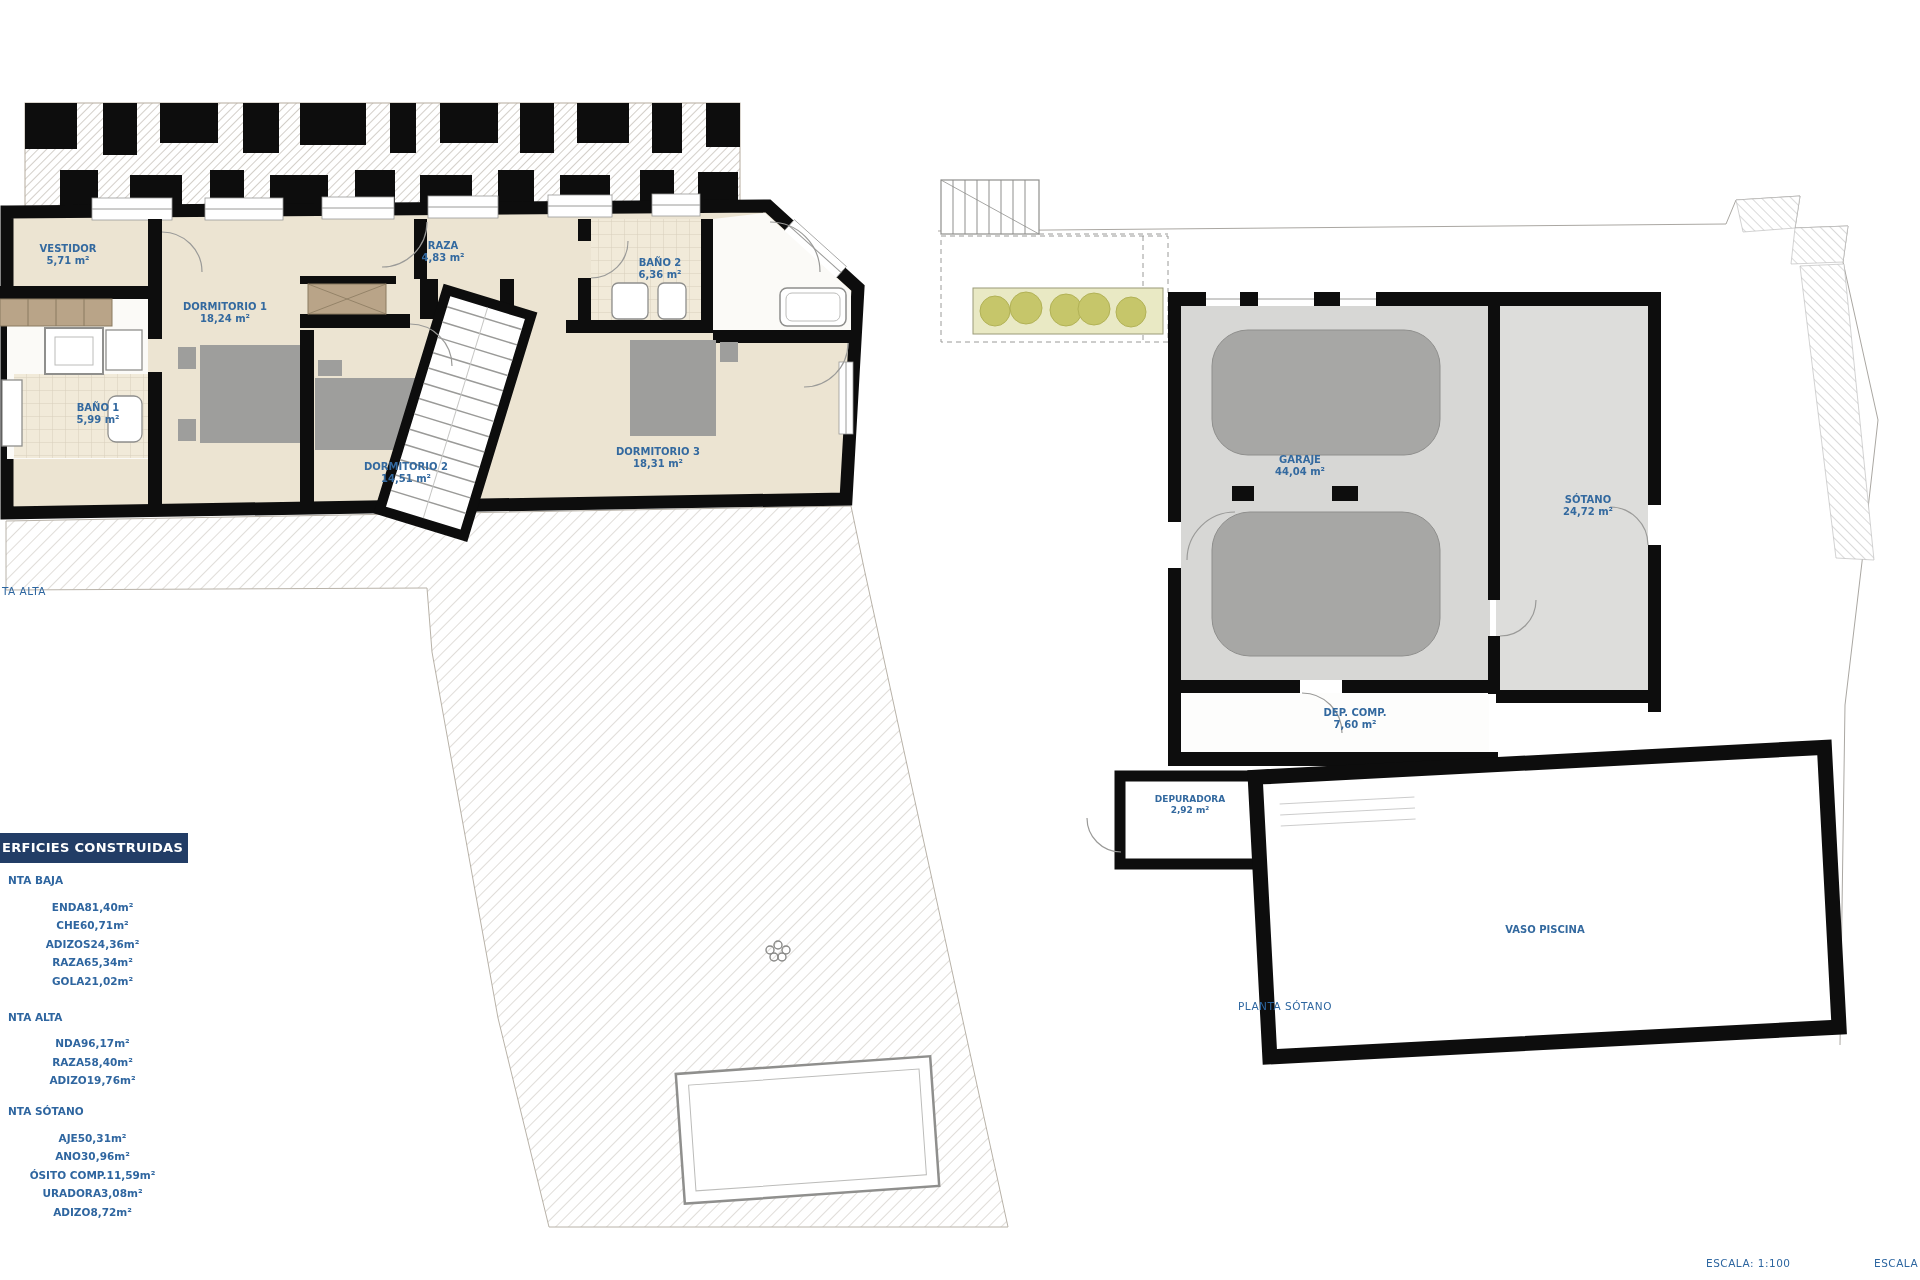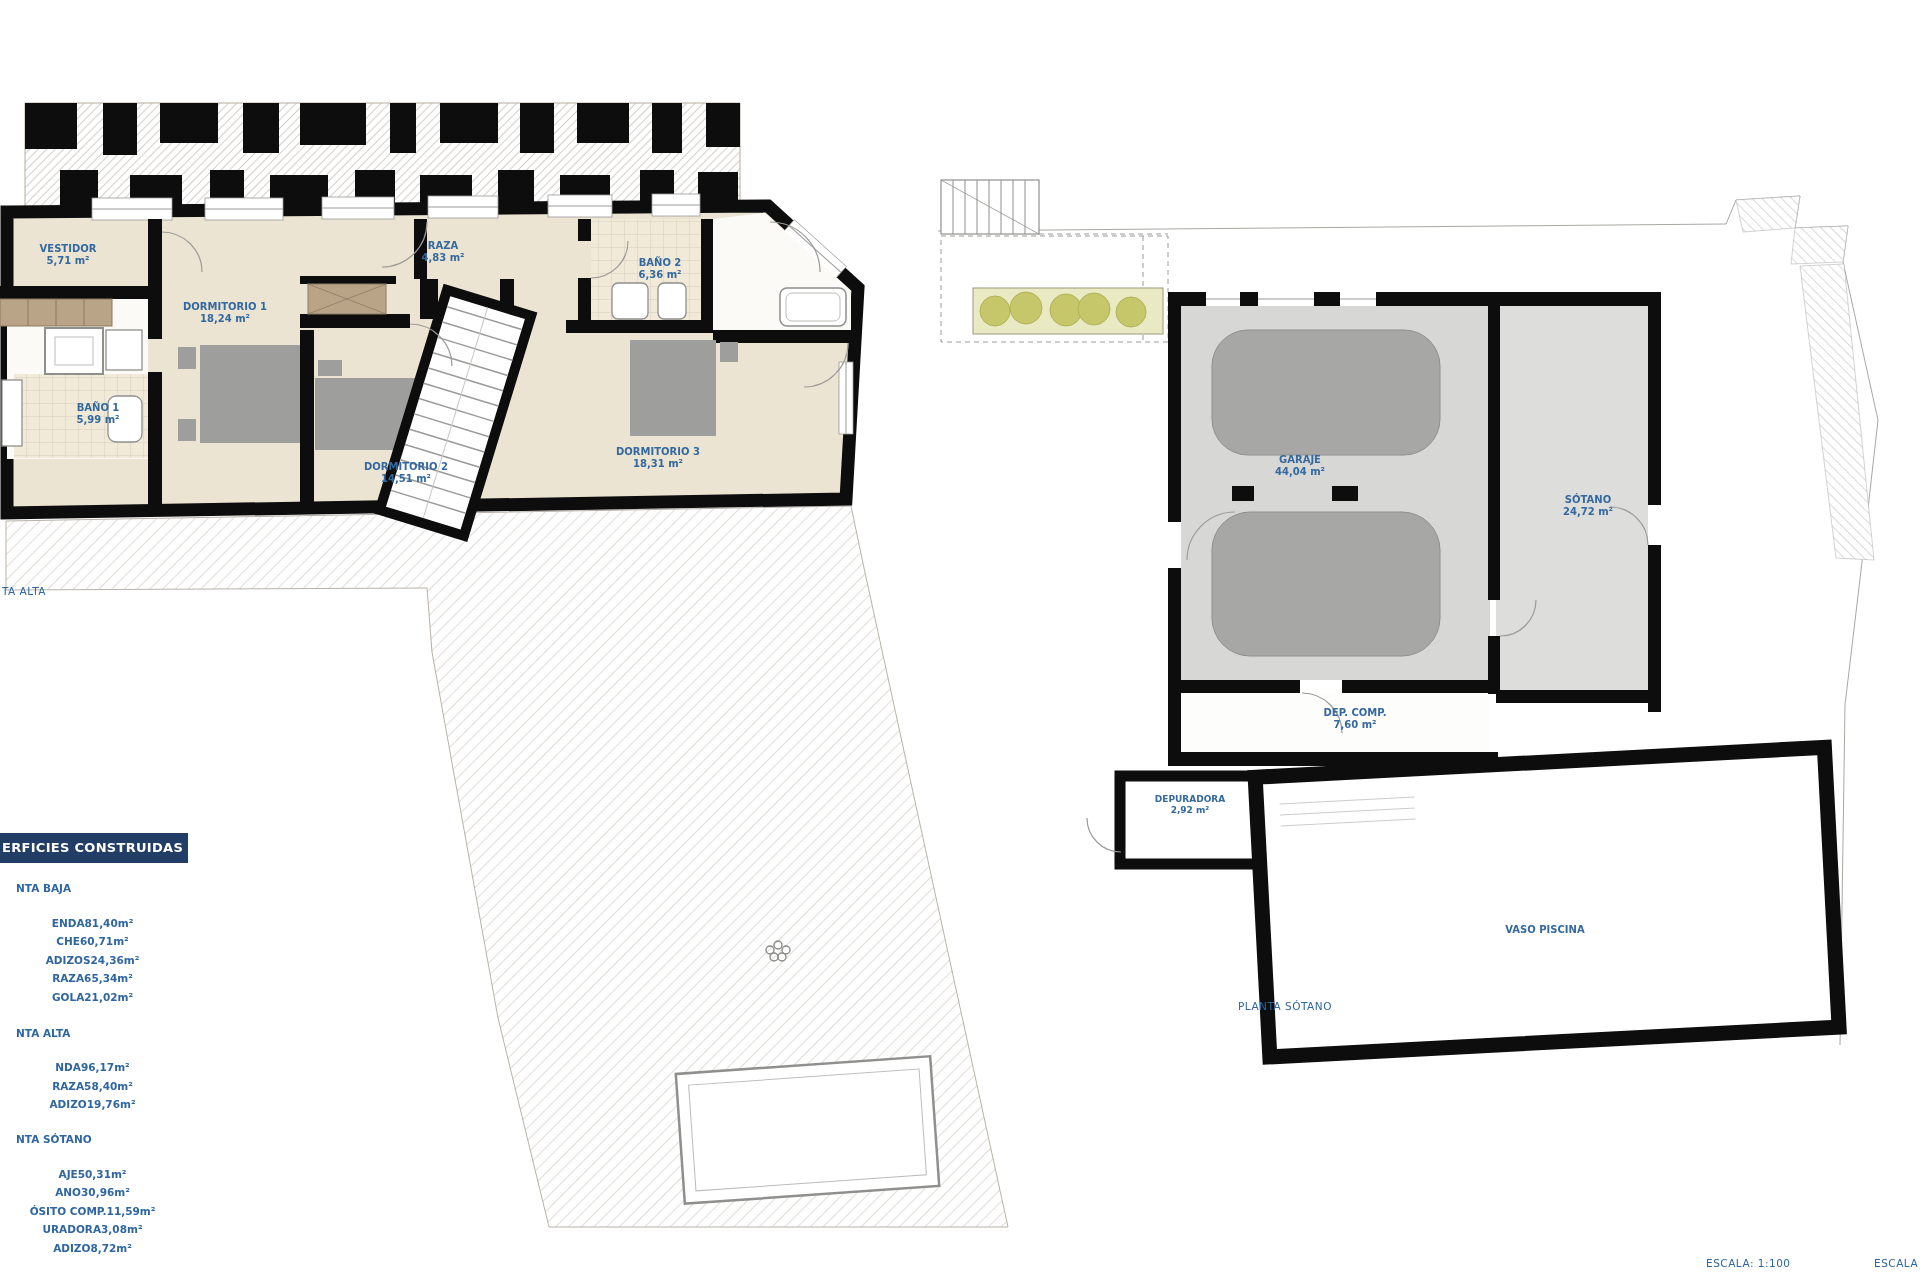--- a/index.html
+++ b/index.html
@@ -8,21 +8,21 @@
   svg{position:absolute;left:0;top:0}
   .lbl{position:absolute;color:#33699f;font-weight:bold;font-size:10px;line-height:11.5px;
        text-align:center;white-space:nowrap}
   .lbl span{display:block}
   .lbl.small{font-size:9px;line-height:10.5px}
   .caption{position:absolute;color:#2d66a0;font-weight:normal;font-size:10.5px;letter-spacing:.5px;white-space:nowrap}
   .areas{position:absolute;left:0;top:833px;width:188px;color:#2f66a0;
          font-weight:bold;font-size:10.5px;line-height:18.6px}
   .areas .hdr{background:#223d66;color:#fff;height:30px;line-height:30px;
               font-size:13px;padding-left:2px;letter-spacing:.3px;margin-bottom:8px}
-  .sec h4{margin:16px;font-size:10.5px;line-height:18.6px;font-weight:bold}
+  .sec h4{margin:8px;font-size:10.5px;line-height:18.6px;font-weight:bold}
   .sec.s2{margin-top:17px}.sec.s3{margin-top:12px}
   .row{display:flex;justify-content:center}
   .row .v{padding-right:3px}
 </style>
 </head>
 <body>
 
 <div class="stage">
 
 <svg width="1920" height="1280" viewBox="0 0 1920 1280">

